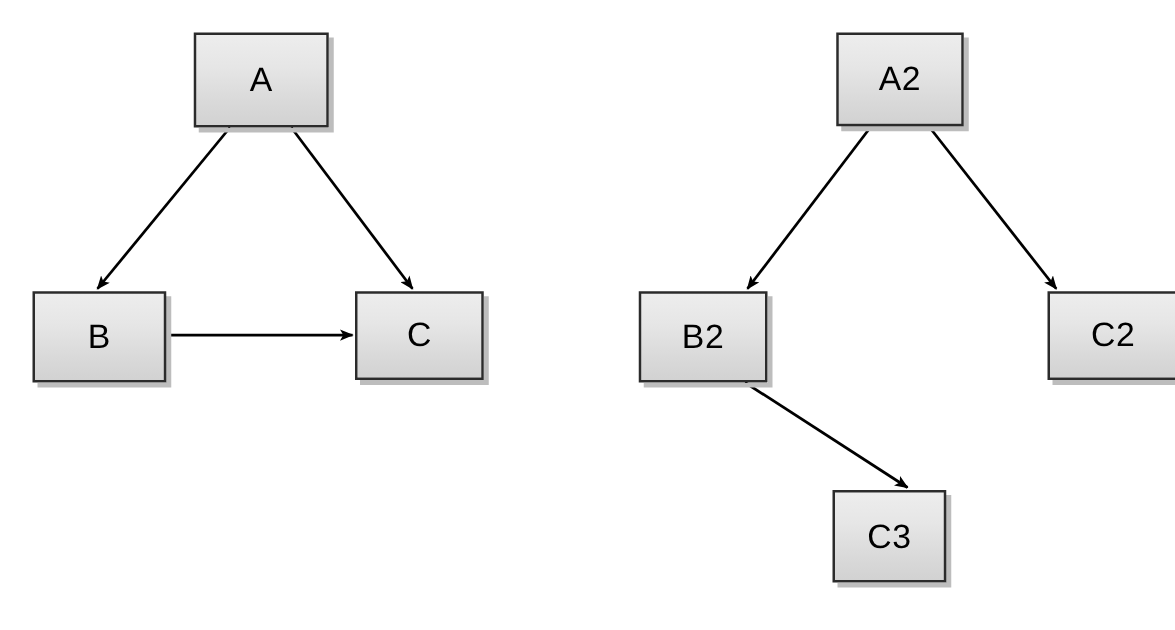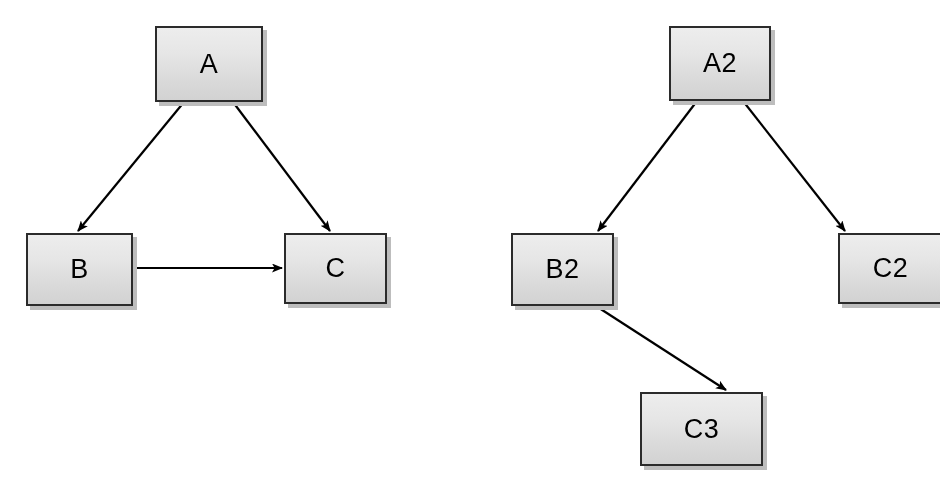--- a/index.html
+++ b/index.html
@@ -79,18 +79,18 @@
       </div>
       <div class="node" style="left: 669px; top: 26px; width: 102px; height: 75px; border-color: rgb(43, 43, 43); box-shadow: rgb(189, 189, 189) 4px 4px 0px 0px; justify-content: center;">
         <span class="node-label" style="color: rgb(0, 0, 0);">A2</span>
       </div>
       <div class="node" style="left: 511px; top: 233px; width: 103px; height: 73px; border-color: rgb(43, 43, 43); box-shadow: rgb(189, 189, 189) 4px 4px 0px 0px;">
         <span class="node-label" style="color: rgb(0, 0, 0);">B2</span>
       </div>
       <div class="node" style="left: 838px; top: 233px; width: 105px; height: 71px; border-color: rgb(43, 43, 43); box-shadow: rgb(189, 189, 189) 4px 4px 0px 0px; justify-content: center;">
         <span class="node-label" style="color: rgb(0, 0, 0);">C2</span>
       </div>
-      <div class="node" style="left: 640px; top: 392px; width: 123px; height: 74px; border-color: rgb(43, 43, 43); box-shadow: rgb(189, 189, 189) 4px 4px 0px 0px;">
+      <div class="node" style="left: 666px; top: 392px; width: 91px; height: 74px; border-color: rgb(43, 43, 43); box-shadow: rgb(189, 189, 189) 4px 4px 0px 0px;">
         <span class="node-label" style="color: rgb(0, 0, 0);">C3</span>
       </div>
     </div>
 
 </div>
 
 </body></html>

